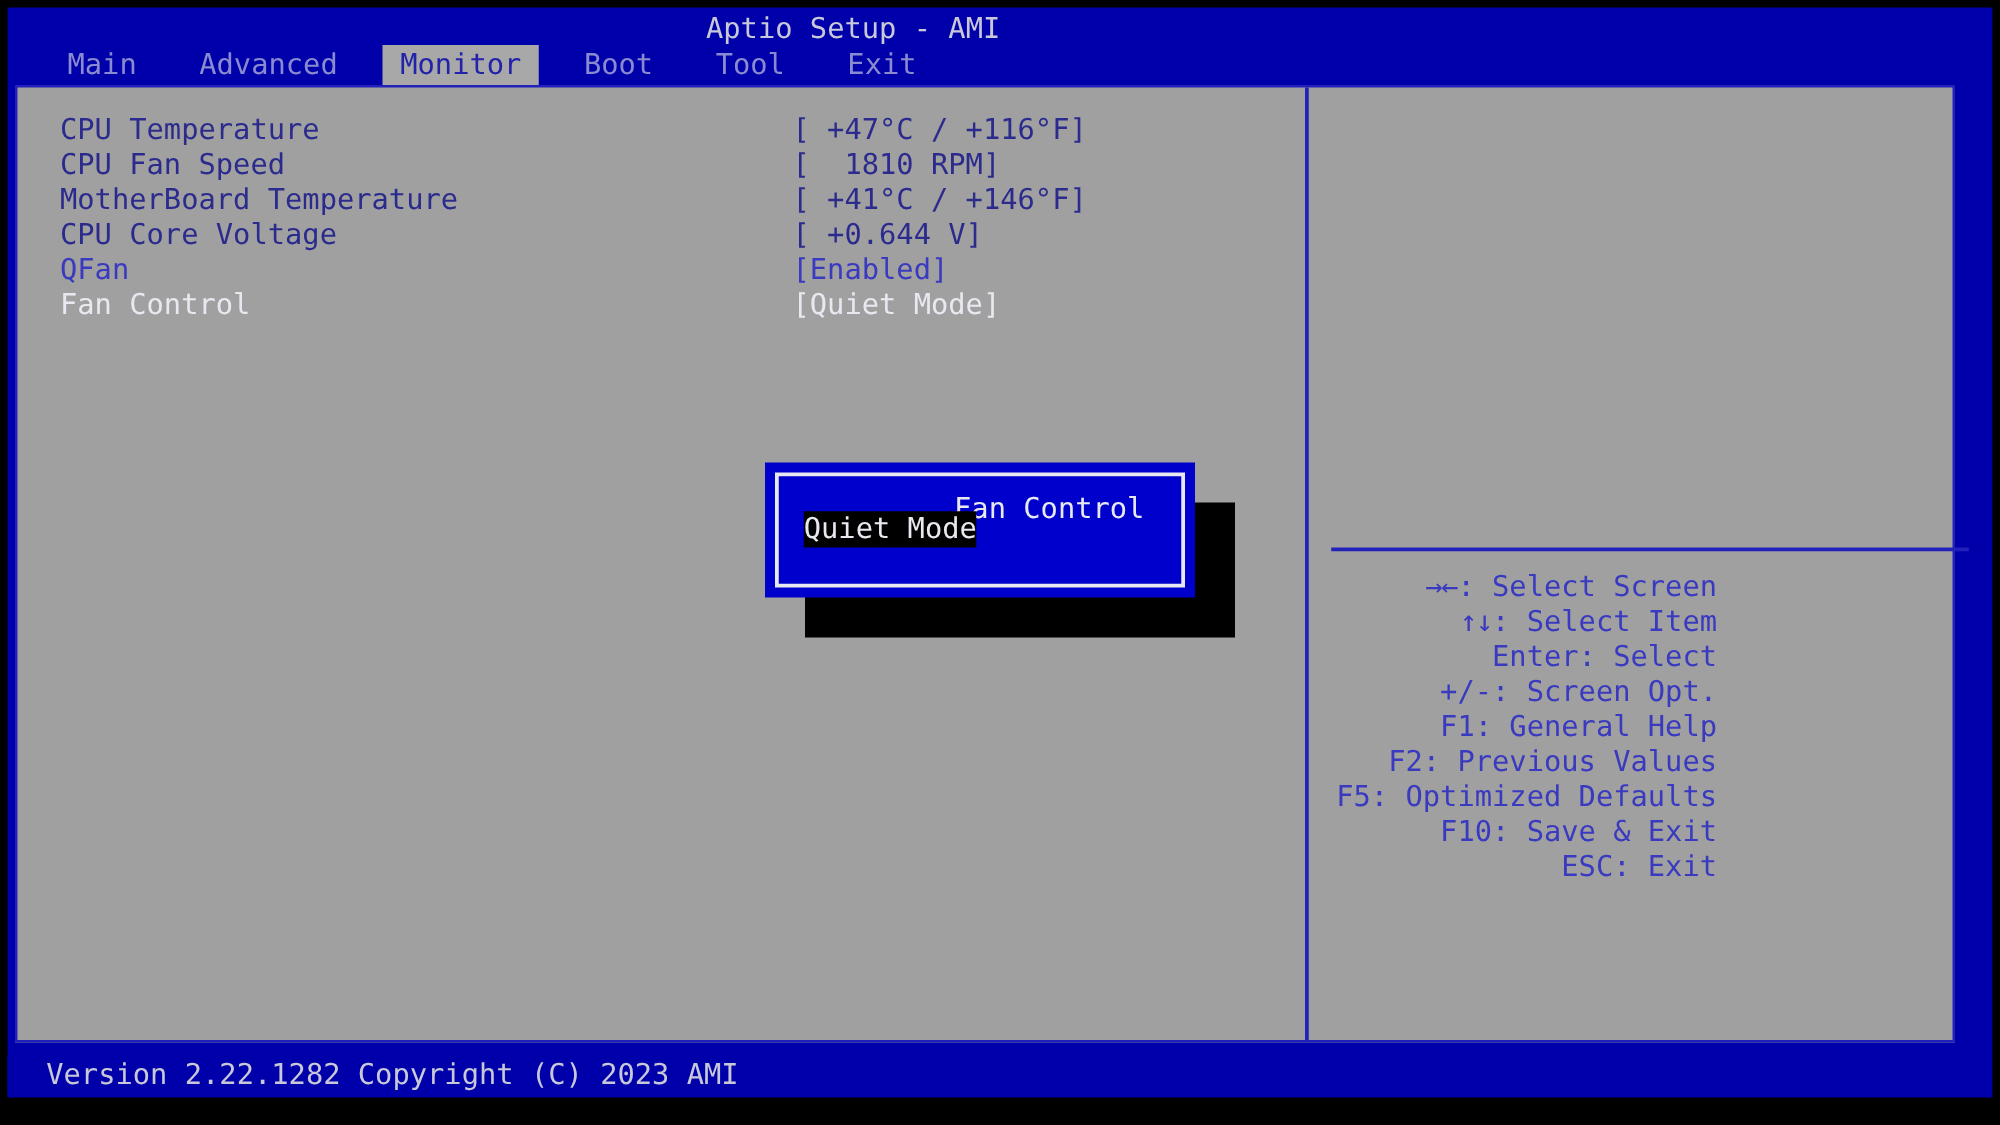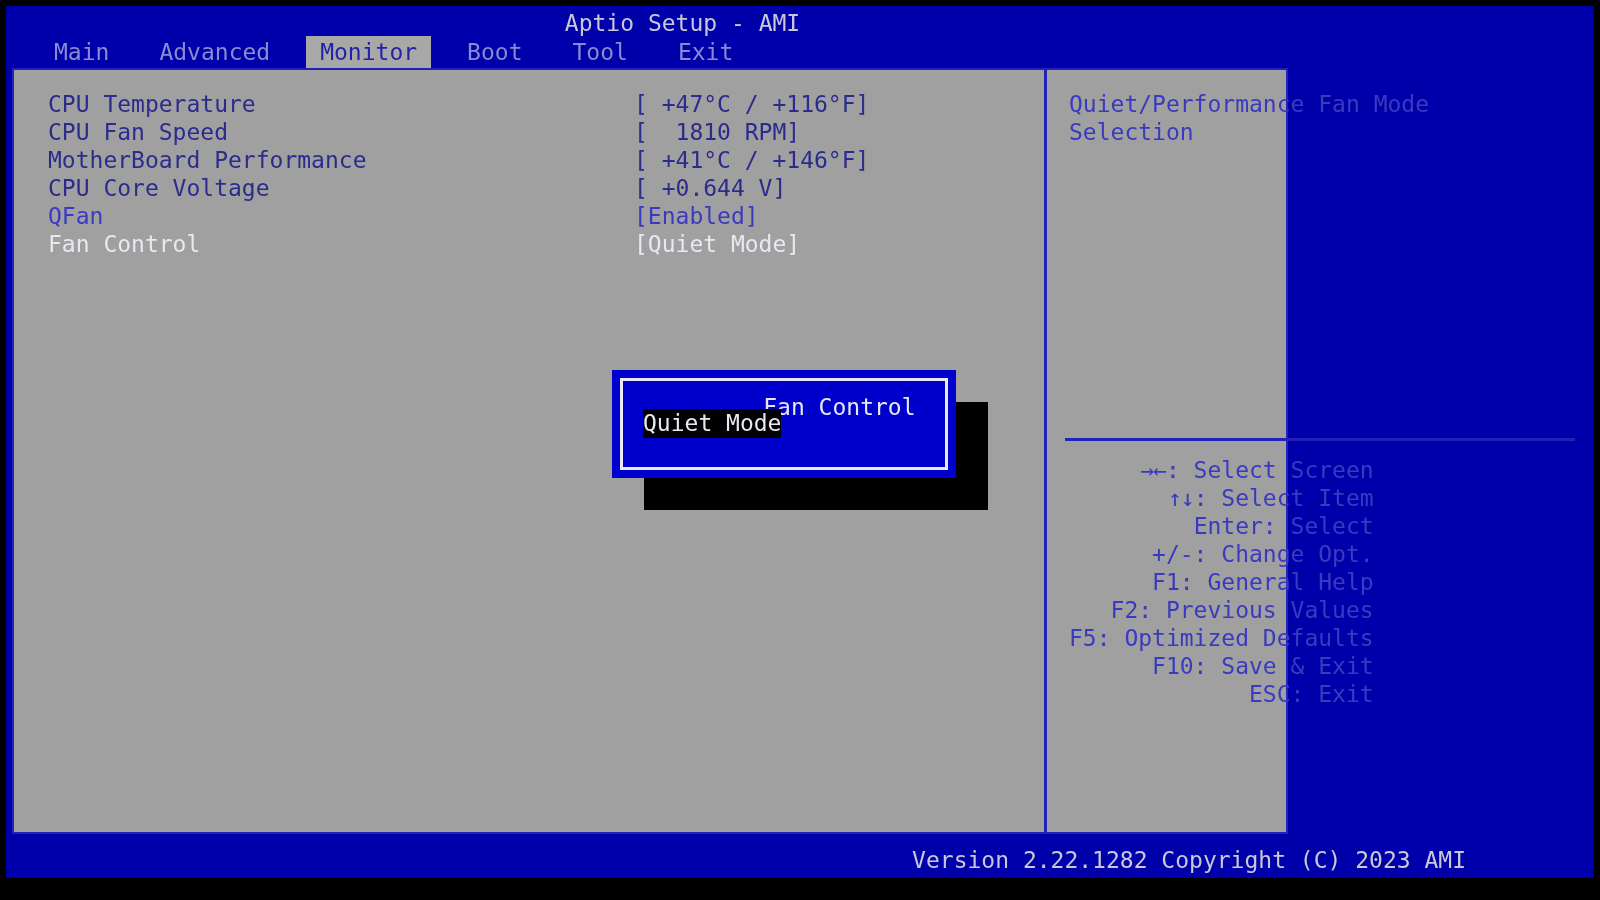--- a/index.html
+++ b/index.html
@@ -68,21 +68,21 @@
 
   .tab.active {
     background: #a8a8a8;
     color: #2222aa;
   }
 
   
   .content-frame {
     position: absolute;
     left: 12px; top: 68px;
-    width: 1276px;
+    width: 1552px;
     height: 766px;
     background: #a0a0a0;
     border: 2px solid #2222bb;
   }
 
   .panel-divider {
     position: absolute;
     left: 1030px; top: 0px;
     width: 3px;
     height: 100%;
@@ -229,21 +229,21 @@
   
   .footer {
     position: absolute;
     left: 6px; top: 845px;
     width: 1460px;
     height: 31px;
     background: #0000aa;
     color: #c8c8d8;
     font-size: 23px;
     line-height: 31px;
-    text-align: right;
+    text-align: left;
     white-space: pre;
     padding-left: 31px;
   }
 </style>
 </head>
 <body>
 
 <div id="screen">
 
   <div class="blue-bg"></div>
@@ -257,37 +257,35 @@
       <div class="tab">Boot</div>
       <div class="tab">Tool</div>
       <div class="tab">Exit</div>
     </div>
 
   <div class="content-frame">
 
     <div class="settings" id="settings-list">
         <div class="srow readonly"><span class="slabel">CPU Temperature</span><span class="svalue">[ +47°C / +116°F]</span></div>
         <div class="srow readonly"><span class="slabel">CPU Fan Speed</span><span class="svalue">[  1810 RPM]</span></div>
-        <div class="srow readonly"><span class="slabel">MotherBoard Performance</span><span class="svalue">[ +41°C / +146°F]</span></div>
+        <div class="srow readonly"><span class="slabel">MotherBoard Temperature</span><span class="svalue">[ +41°C / +146°F]</span></div>
         <div class="srow readonly"><span class="slabel">CPU Core Voltage</span><span class="svalue">[ +0.644 V]</span></div>
         <div class="srow normal"><span class="slabel">QFan</span><span class="svalue">[Enabled]</span></div>
         <div class="srow selected"><span class="slabel">Fan Control</span><span class="svalue">[Quiet Mode]</span></div>
       </div>
 
     <div class="panel-divider"></div>
 
     <div class="help">
-      <div class="help-text">Quiet/Performance Fan Mode
-Selection</div>
       <div class="help-rule"></div>
       <div class="keys" id="key-legend">
           <div class="keyline"><span class="kglyph">→←</span><span>: Select Screen</span></div>
           <div class="keyline"><span class="kglyph">↑↓</span><span>: Select Item</span></div>
           <div class="keyline"><span>Enter: Select</span></div>
-          <div class="keyline"><span>+/-: Change Opt.</span></div>
+          <div class="keyline"><span>+/-: Screen Opt.</span></div>
           <div class="keyline"><span>F1: General Help</span></div>
           <div class="keyline"><span>F2: Previous Values</span></div>
           <div class="keyline"><span>F5: Optimized Defaults</span></div>
           <div class="keyline"><span>F10: Save &amp; Exit</span></div>
           <div class="keyline"><span>ESC: Exit</span></div>
         </div>
     </div>
 
   </div>
 

